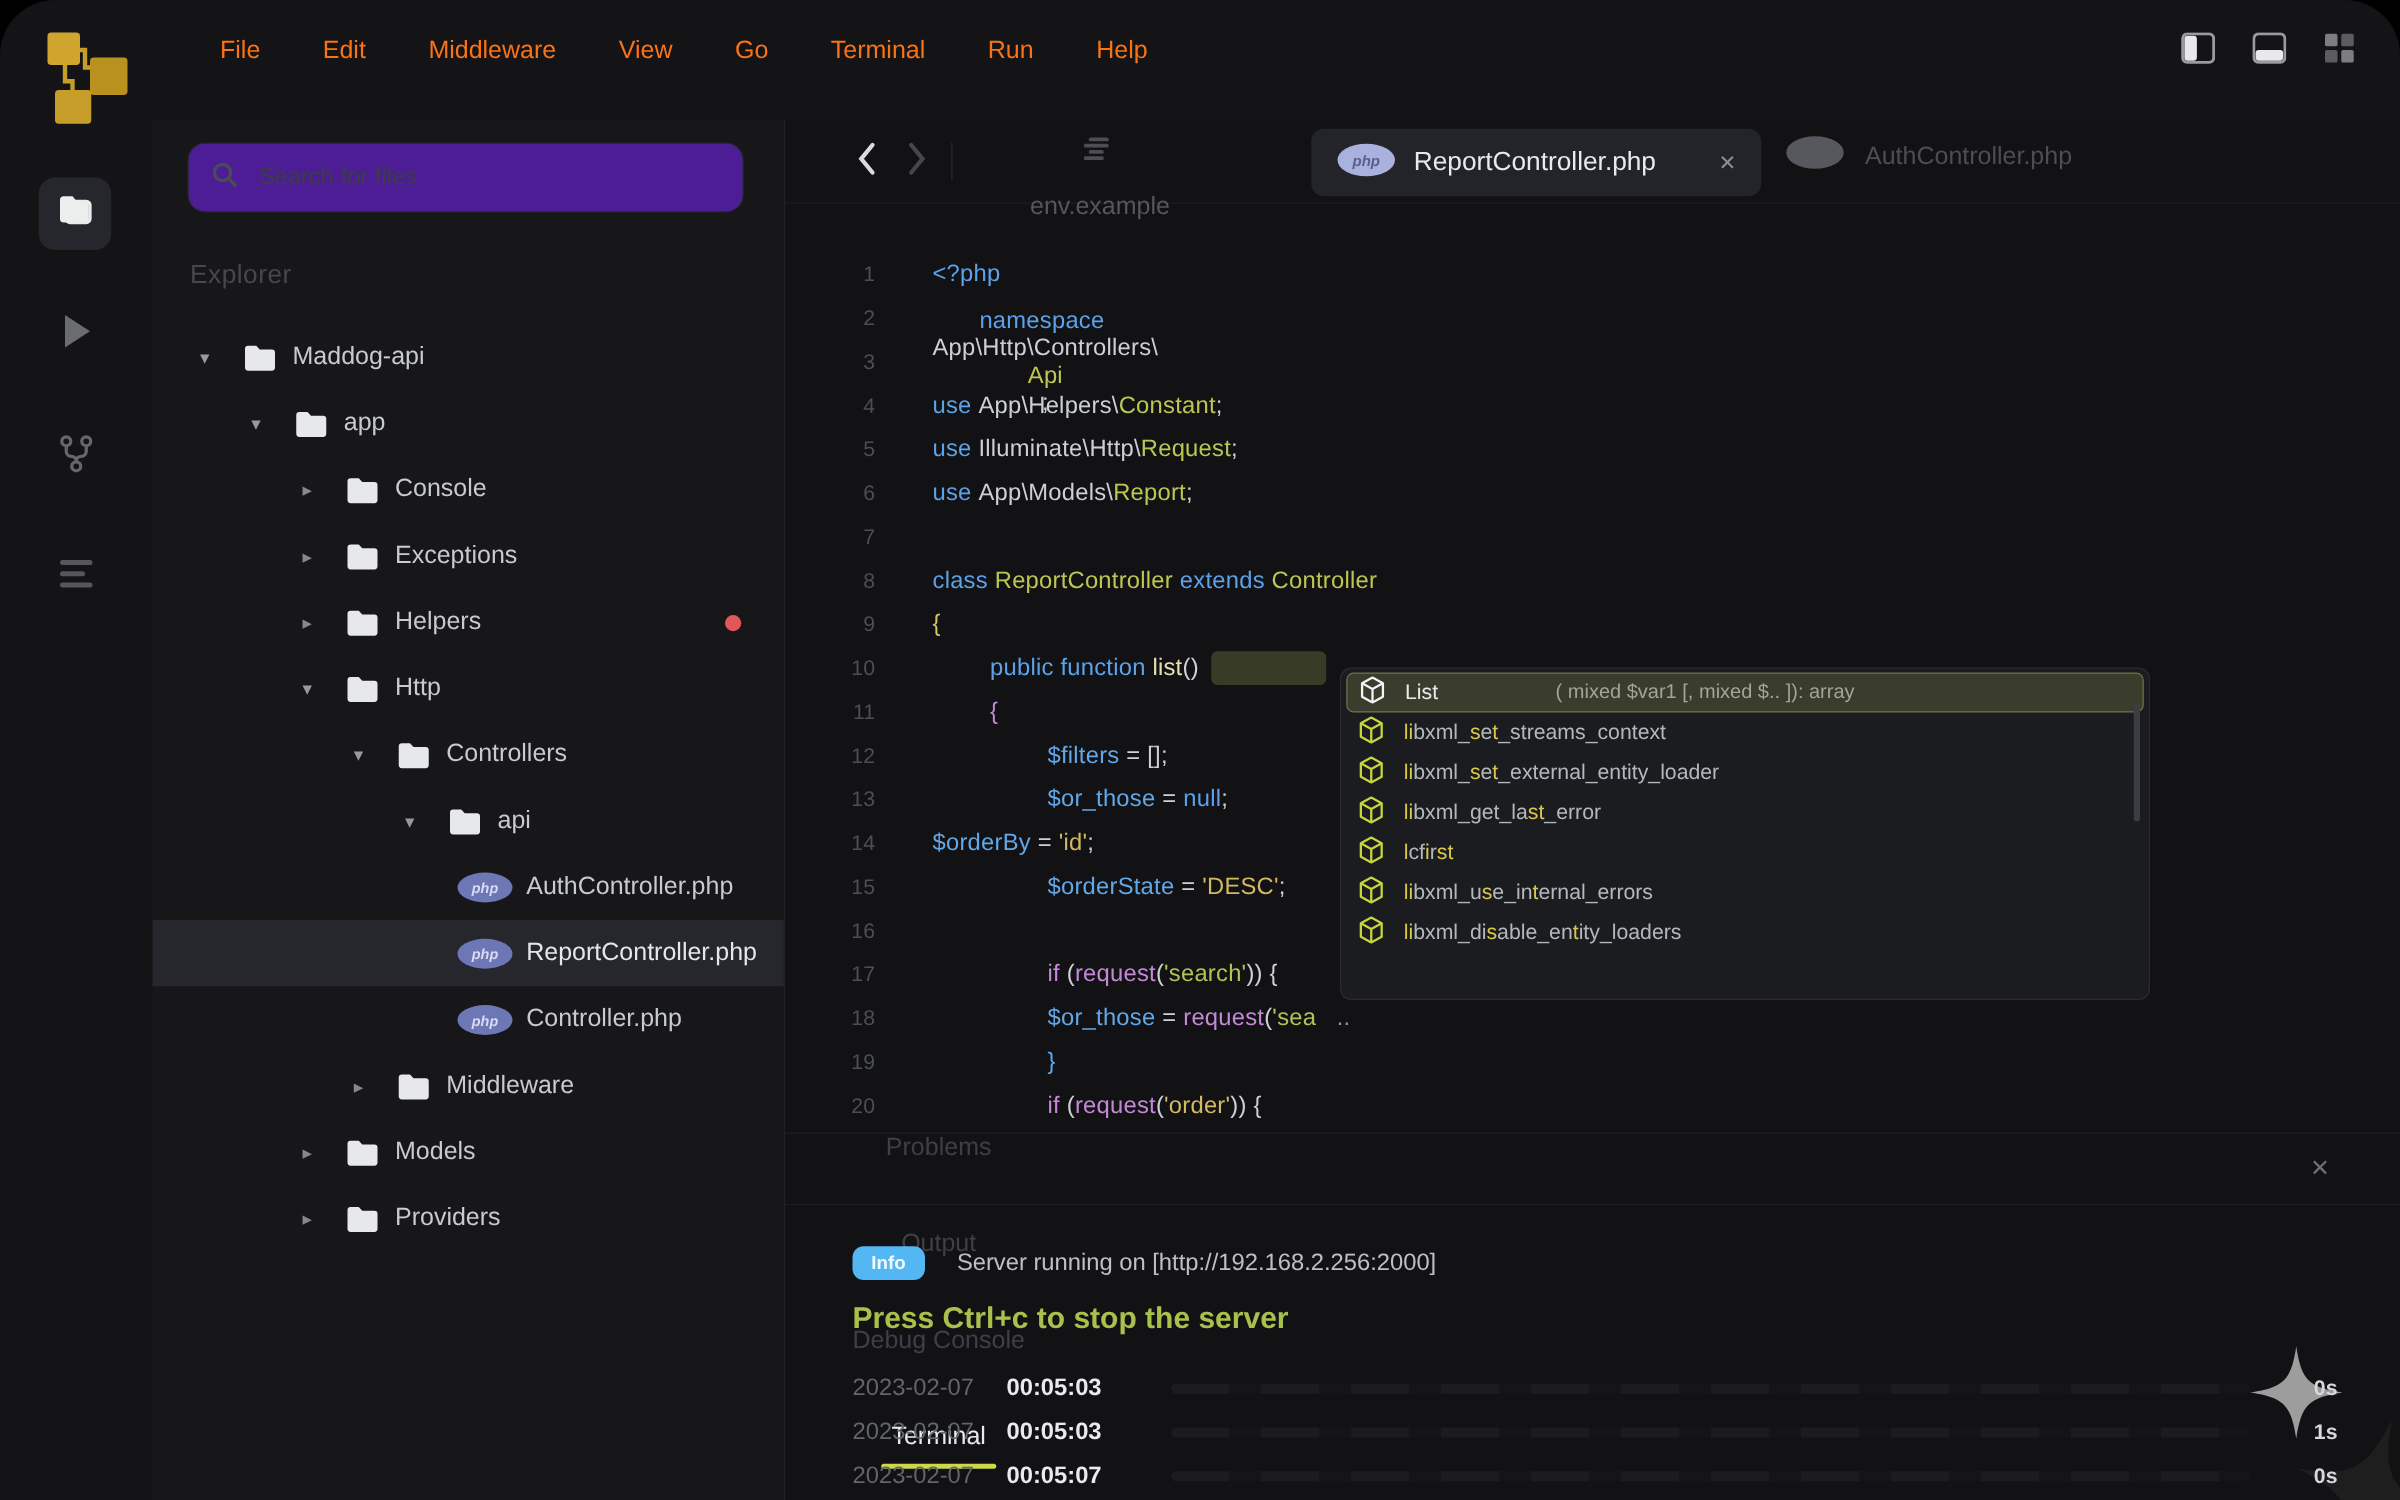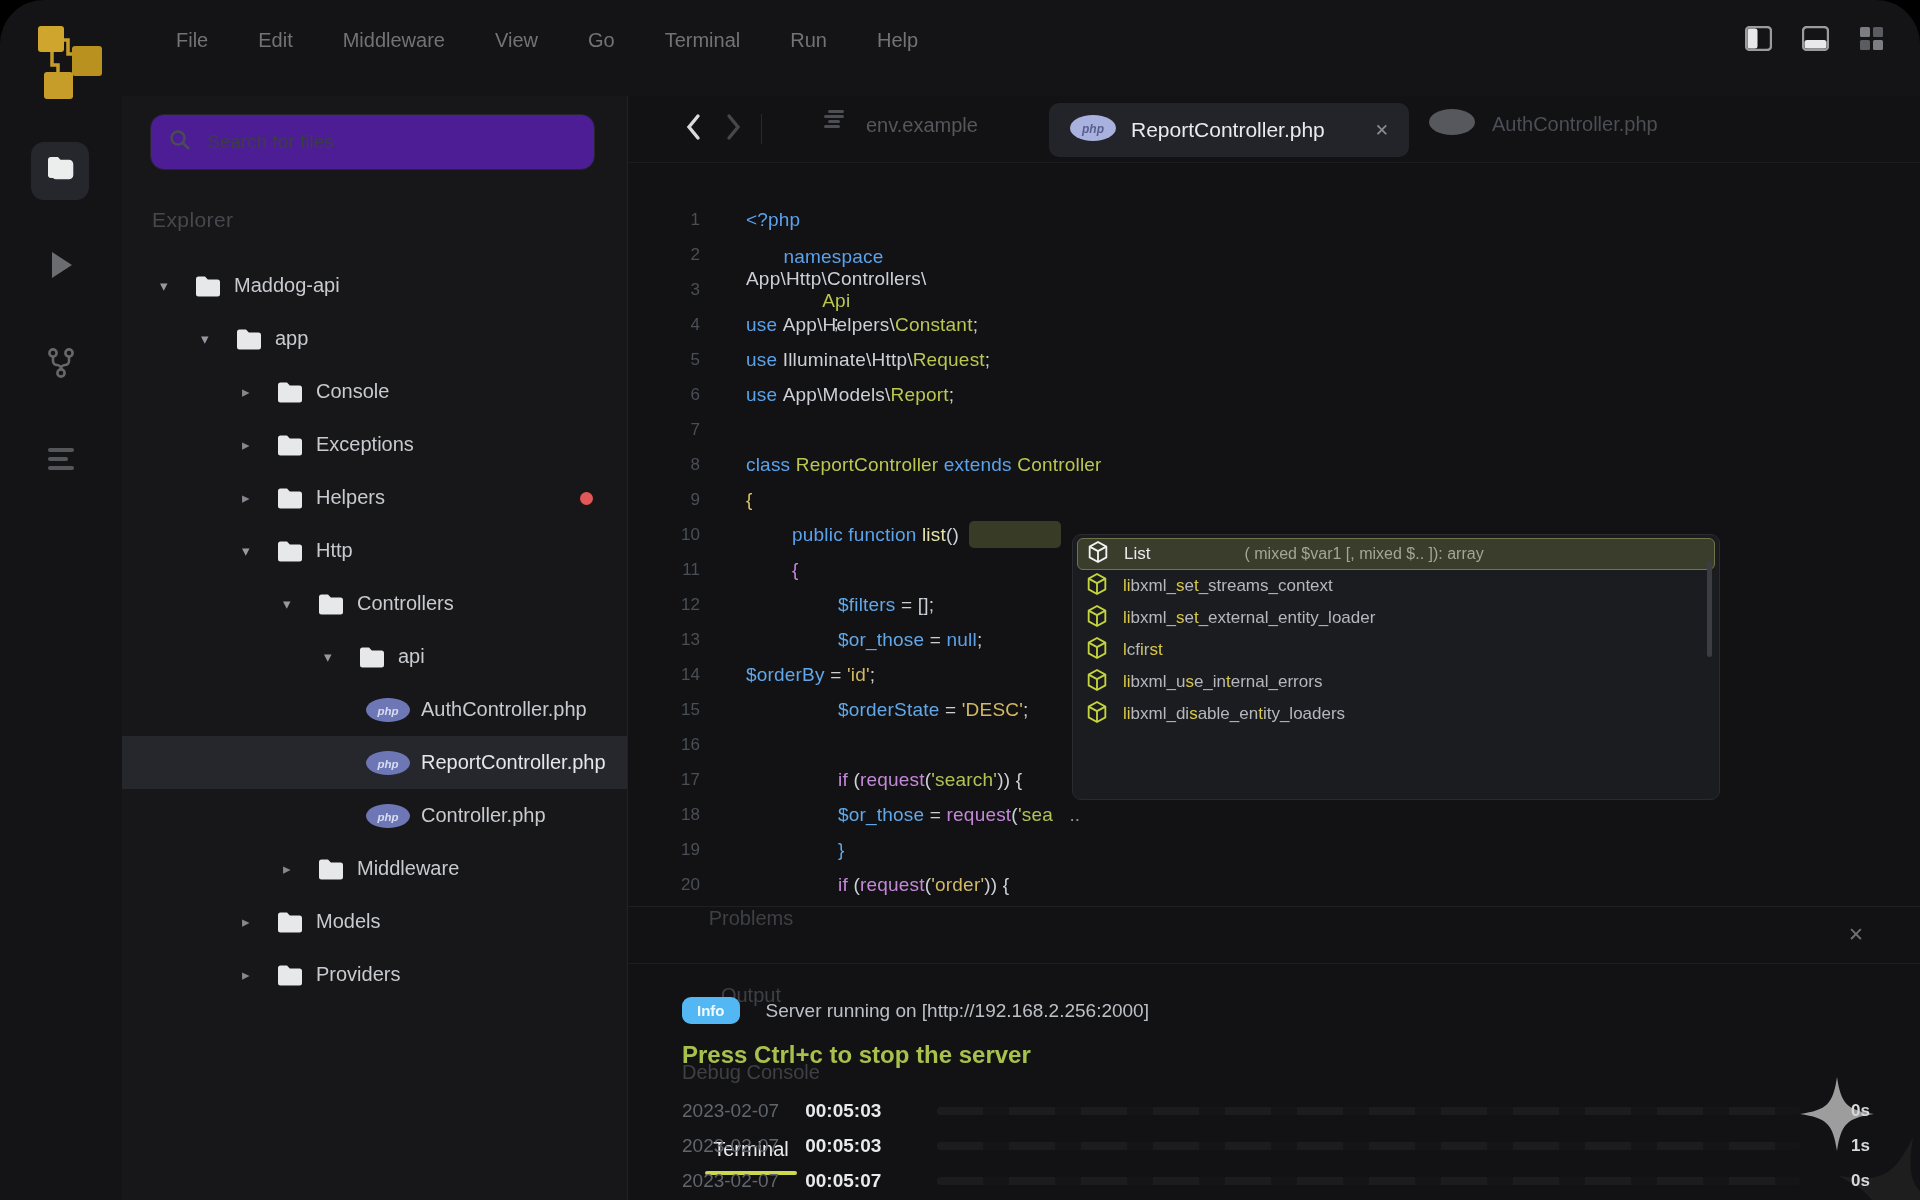--- a/index.html
+++ b/index.html
@@ -1,21 +1,21 @@
 <!DOCTYPE html>
 <html><head>
 <meta charset="utf-8">
 <style>
   html,body{margin:0;padding:0;background:#000;width:1920px;height:1200px;overflow:hidden;
     font-family:"Liberation Sans",sans-serif;-webkit-font-smoothing:antialiased;}
   .window{position:absolute;inset:0;background:#141416;border-radius:44px 44px 0 0;overflow:hidden;}
 
   
   .menubar{position:absolute;top:0;left:176px;height:80px;display:flex;align-items:center;gap:50px;}
-  .menu-item{color:#737373;font-size:20px;cursor:default;}
+  .menu-item{color:#f97316;font-size:20px;cursor:default;}
   .win-controls{position:absolute;top:26px;right:36px;display:flex;gap:30px;align-items:center;}
   .win-controls svg{display:block;}
 
   
   .activitybar{position:absolute;left:0;top:0;width:122px;bottom:0;}
   .logo{position:absolute;left:16px;top:10px;}
   .act-tile{position:absolute;left:31px;top:142px;width:58px;height:58px;border-radius:13px;background:#26272c;
     display:flex;align-items:center;justify-content:center;}
   .act-icon{position:absolute;left:0;width:122px;display:flex;justify-content:center;}
 
@@ -37,21 +37,21 @@
   .trow .tlabel{white-space:nowrap;}
   .trow.selected .tlabel{color:#e4e6ea;}
   .mod-dot{position:absolute;right:34px;top:50%;margin-top:-6px;width:13px;height:13px;border-radius:50%;}
 
   
   .editor{position:absolute;left:628px;top:96px;right:0;bottom:0;background:#121214;}
   .tabstrip{position:absolute;left:0;right:0;top:0;height:66px;border-bottom:1px solid #1c1c20;}
   .nav-back{position:absolute;left:56px;top:16px;color:#d9dadd;}
   .nav-fwd{position:absolute;left:97px;top:16px;color:#47484d;}
   .tab-divider{position:absolute;left:133px;top:18px;width:1px;height:30px;background:#28292e;}
-  .tab-env{position:absolute;left:196px;top:12px;display:flex;align-items:flex-end;gap:16px;color:#55575d;font-size:20px;}
+  .tab-env{position:absolute;left:196px;top:12px;display:flex;align-items:center;gap:16px;color:#55575d;font-size:20px;flex-direction:column;}
   .tab-active{position:absolute;left:421px;top:7px;width:360px;height:54px;background:#232429;border-radius:10px;
     display:flex;align-items:center;padding:0 20px;box-sizing:border-box;gap:14px;}
   .tab-active .tlabel{color:#e9eaed;font-size:21px;flex:1;}
   .tab-close{color:#8b8d93;font-size:17px;}
   .tab-auth{position:absolute;left:800px;top:12px;display:flex;align-items:center;gap:16px;color:#4b4e55;font-size:20px;}
 
   
   .code{position:absolute;left:0;top:106px;right:0;height:706px;overflow:hidden;}
   .cline{height:35px;display:flex;align-items:center;}
   .lnum{flex:0 0 72px;text-align:right;padding-right:46px;color:#4a4f57;font-size:17px;}
@@ -479,20 +479,27 @@
               <path d="M12 1 L22 6.5 V19.5 L12 25 L2 19.5 V6.5 Z"></path>
               <path d="M2 6.5 L12 12 L22 6.5 M12 12 V25"></path>
             </svg></span>
           <span class="plabel"><span class="hl">l</span><span class="hl">i</span><span>bxml_</span><span class="hl">s</span><span>e</span><span class="hl">t</span><span>_external_entity_loader</span></span>
         </div>
         <div class="prow">
           <span><svg width="20" height="22" viewBox="0 0 24 26" fill="none" stroke="#c6d43e" stroke-width="2.2" stroke-linejoin="round">
               <path d="M12 1 L22 6.5 V19.5 L12 25 L2 19.5 V6.5 Z"></path>
               <path d="M2 6.5 L12 12 L22 6.5 M12 12 V25"></path>
             </svg></span>
+          <span class="plabel"><span class="hl">l</span><span class="hl">i</span><span>bxml_get_la</span><span class="hl">s</span><span class="hl">t</span><span>_error</span></span>
+        </div>
+        <div class="prow">
+          <span><svg width="20" height="22" viewBox="0 0 24 26" fill="none" stroke="#c6d43e" stroke-width="2.2" stroke-linejoin="round">
+              <path d="M12 1 L22 6.5 V19.5 L12 25 L2 19.5 V6.5 Z"></path>
+              <path d="M2 6.5 L12 12 L22 6.5 M12 12 V25"></path>
+            </svg></span>
           <span class="plabel"><span class="hl">l</span><span>cf</span><span class="hl">i</span><span>r</span><span class="hl">s</span><span class="hl">t</span></span>
         </div>
         <div class="prow">
           <span><svg width="20" height="22" viewBox="0 0 24 26" fill="none" stroke="#c6d43e" stroke-width="2.2" stroke-linejoin="round">
               <path d="M12 1 L22 6.5 V19.5 L12 25 L2 19.5 V6.5 Z"></path>
               <path d="M2 6.5 L12 12 L22 6.5 M12 12 V25"></path>
             </svg></span>
           <span class="plabel"><span class="hl">l</span><span class="hl">i</span><span>bxml_u</span><span class="hl">s</span><span>e_in</span><span class="hl">t</span><span>ernal_errors</span></span>
         </div>
         <div class="prow">

